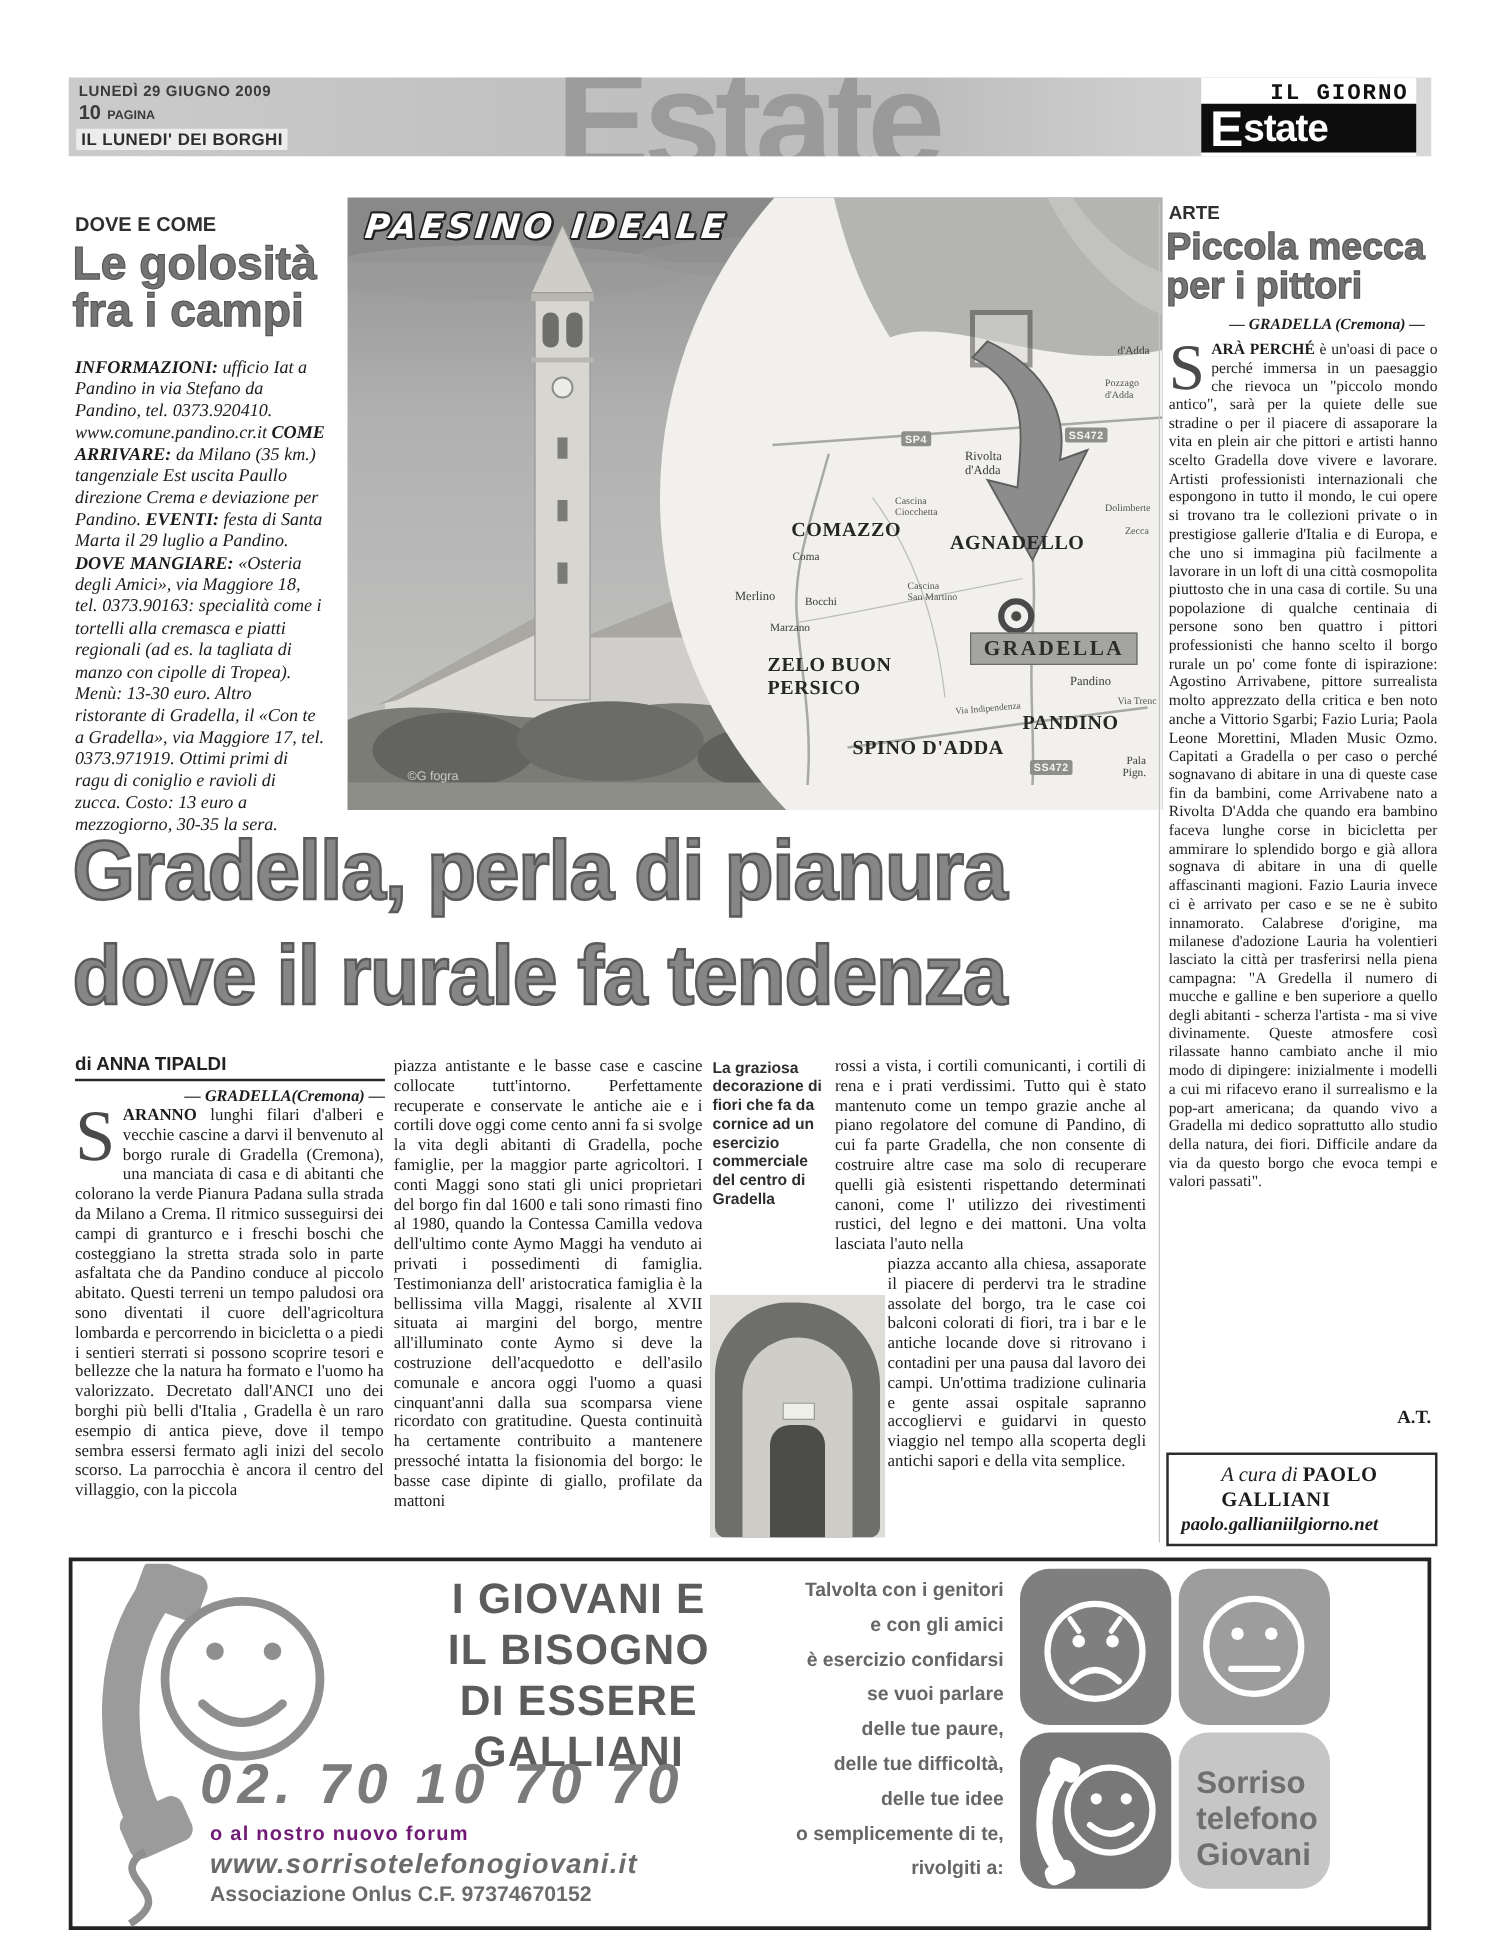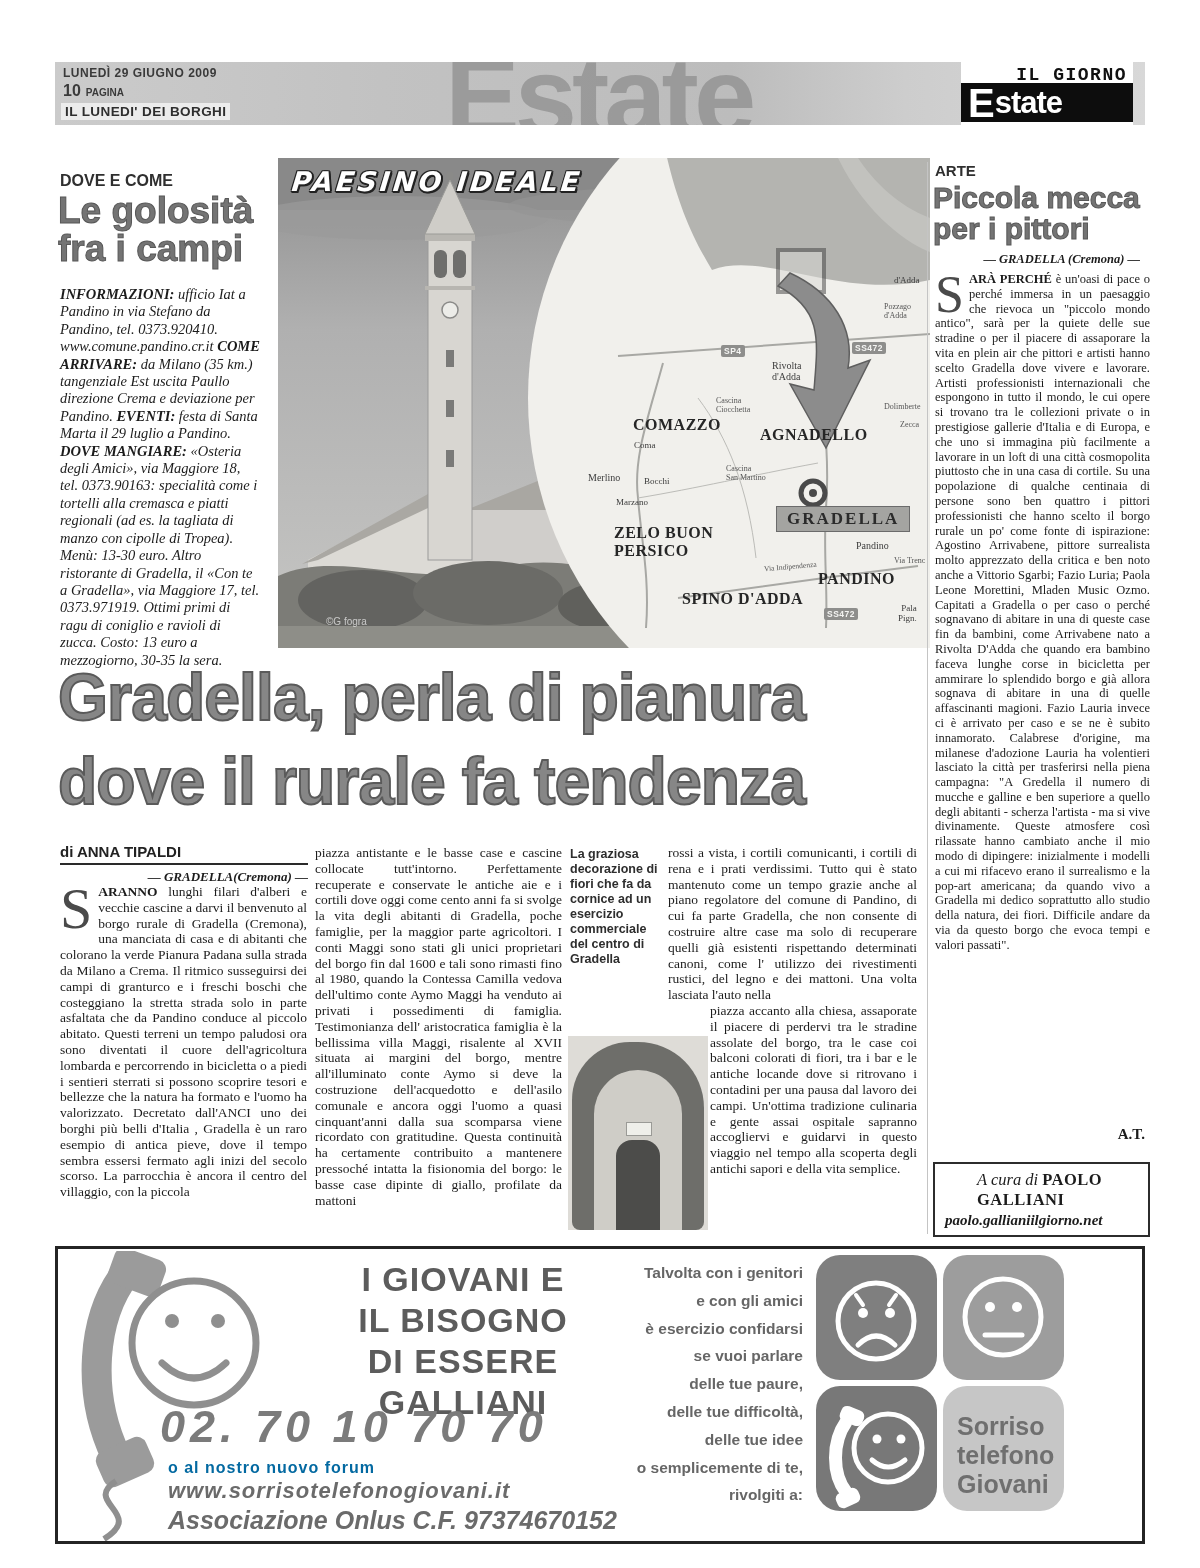--- a/index.html
+++ b/index.html
@@ -79,25 +79,25 @@
   .cura-line2{font-size:15px;font-weight:bold;font-style:italic;margin-top:2px;}
   .vrule{width:1px;background:#c4c4c4;}
   
   .ad{left:55px;top:1246px;width:1090px;height:298px;border:3px solid #242424;box-sizing:border-box;background:#fff;}
   .ad-head{position:absolute;left:252px;top:10px;width:306px;text-align:center;
         font-family:"Liberation Sans",sans-serif;font-weight:bold;font-size:34px;line-height:41px;
         color:#5c5c5c;letter-spacing:1px;}
   .ad-phone{position:absolute;left:102px;top:152px;font-family:"Liberation Sans",sans-serif;
         font-weight:bold;font-style:italic;font-size:45px;color:#7b7b7b;letter-spacing:5px;}
   .ad-forum{position:absolute;left:110px;top:210px;font-family:"Liberation Sans",sans-serif;
-        font-weight:bold;font-size:16px;color:#0369a1;letter-spacing:1px;}
+        font-weight:bold;font-size:16px;color:#701a75;letter-spacing:1px;}
   .ad-web{position:absolute;left:110px;top:229px;font-family:"Liberation Sans",sans-serif;
         font-weight:bold;font-style:italic;font-size:22px;color:#6b6b6b;letter-spacing:1px;}
   .ad-assoc{position:absolute;left:110px;top:257px;font-family:"Liberation Sans",sans-serif;
-        font-weight:bold;font-style:italic;font-size:25px;color:#6b6b6b;}
+        font-weight:bold;font-size:17px;color:#6b6b6b;}
   .ad-intro{position:absolute;left:505px;top:10px;width:240px;text-align:right;
         font-family:"Liberation Sans",sans-serif;font-weight:bold;font-size:15.5px;line-height:27.8px;color:#666;}
   .tile{position:absolute;width:121px;height:125px;border-radius:24px;}
   .tile-text{box-sizing:border-box;padding:26px 0 0 14px;font-family:"Liberation Sans",sans-serif;
         font-weight:bold;font-size:25px;line-height:29px;color:#6f6f6f;}
 </style>
 </head>
 <body>
 
 <div class="page">

